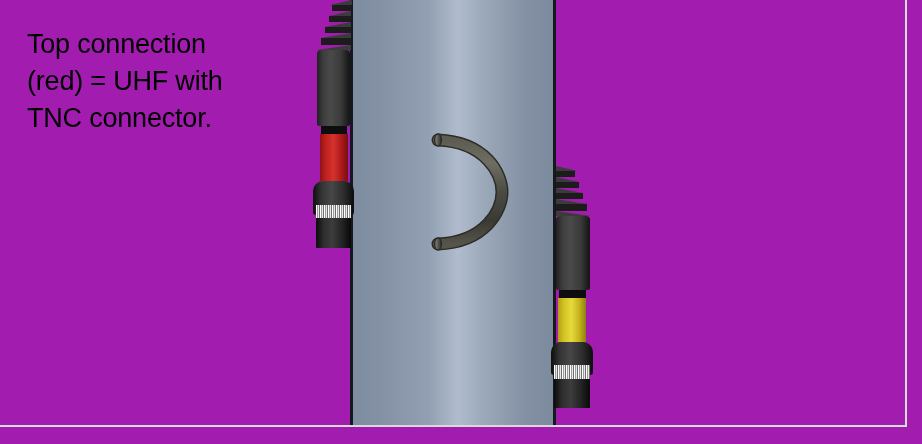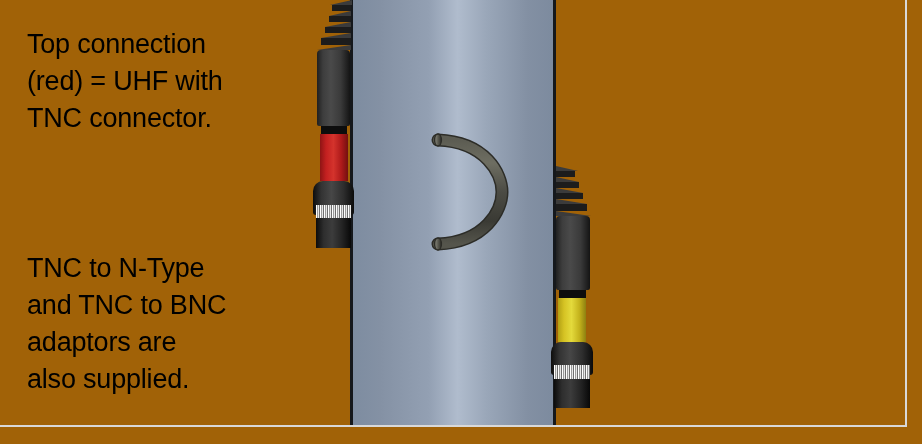--- a/index.html
+++ b/index.html
@@ -3,21 +3,21 @@
 <meta charset="utf-8">
 <style>
   html,body{margin:0;padding:0;}
   body{
     width:922px;height:444px;
     background:#ffffff;
     font-family:"Liberation Sans", sans-serif;
     overflow:hidden;
     position:relative;
   }
-  #stage{position:absolute;left:0;top:0;width:922px;height:444px;background:#a16207;}
+  #stage{position:absolute;left:0;top:0;width:922px;height:444px;background:#a21caf;}
 
   
   .frame-right{position:absolute;left:905px;top:0;width:2px;height:427px;background:#d9d9d9;}
   .frame-bottom{position:absolute;left:0;top:425px;width:907px;height:2px;background:#d9d9d9;}
 
   
   .caption{
     position:absolute;
     color:#000000;
     font-size:27px;
@@ -166,22 +166,18 @@
     <div class="bandyellow" style="left:558px;top:298px;width:28px;height:44px;"></div>
     <div class="shell" style="left:551px;top:342px;width:42px;height:33px;"></div>
     <div class="knurl" style="left:554px;top:365px;width:36px;height:14px;"></div>
     <div class="tail" style="left:554px;top:379px;width:36px;height:29px;"></div>
   </div>
 
   <div class="caption" id="cap-top">Top connection
 (red) = UHF with
 TNC connector.</div>
 
-  <div class="caption" id="cap-bottom">TNC to N-Type
-and TNC to BNC
-adaptors are
-also supplied.</div>
 
 
   <div class="frame-right"></div>
   <div class="frame-bottom"></div>
 
 </div>
 
 </body></html>

